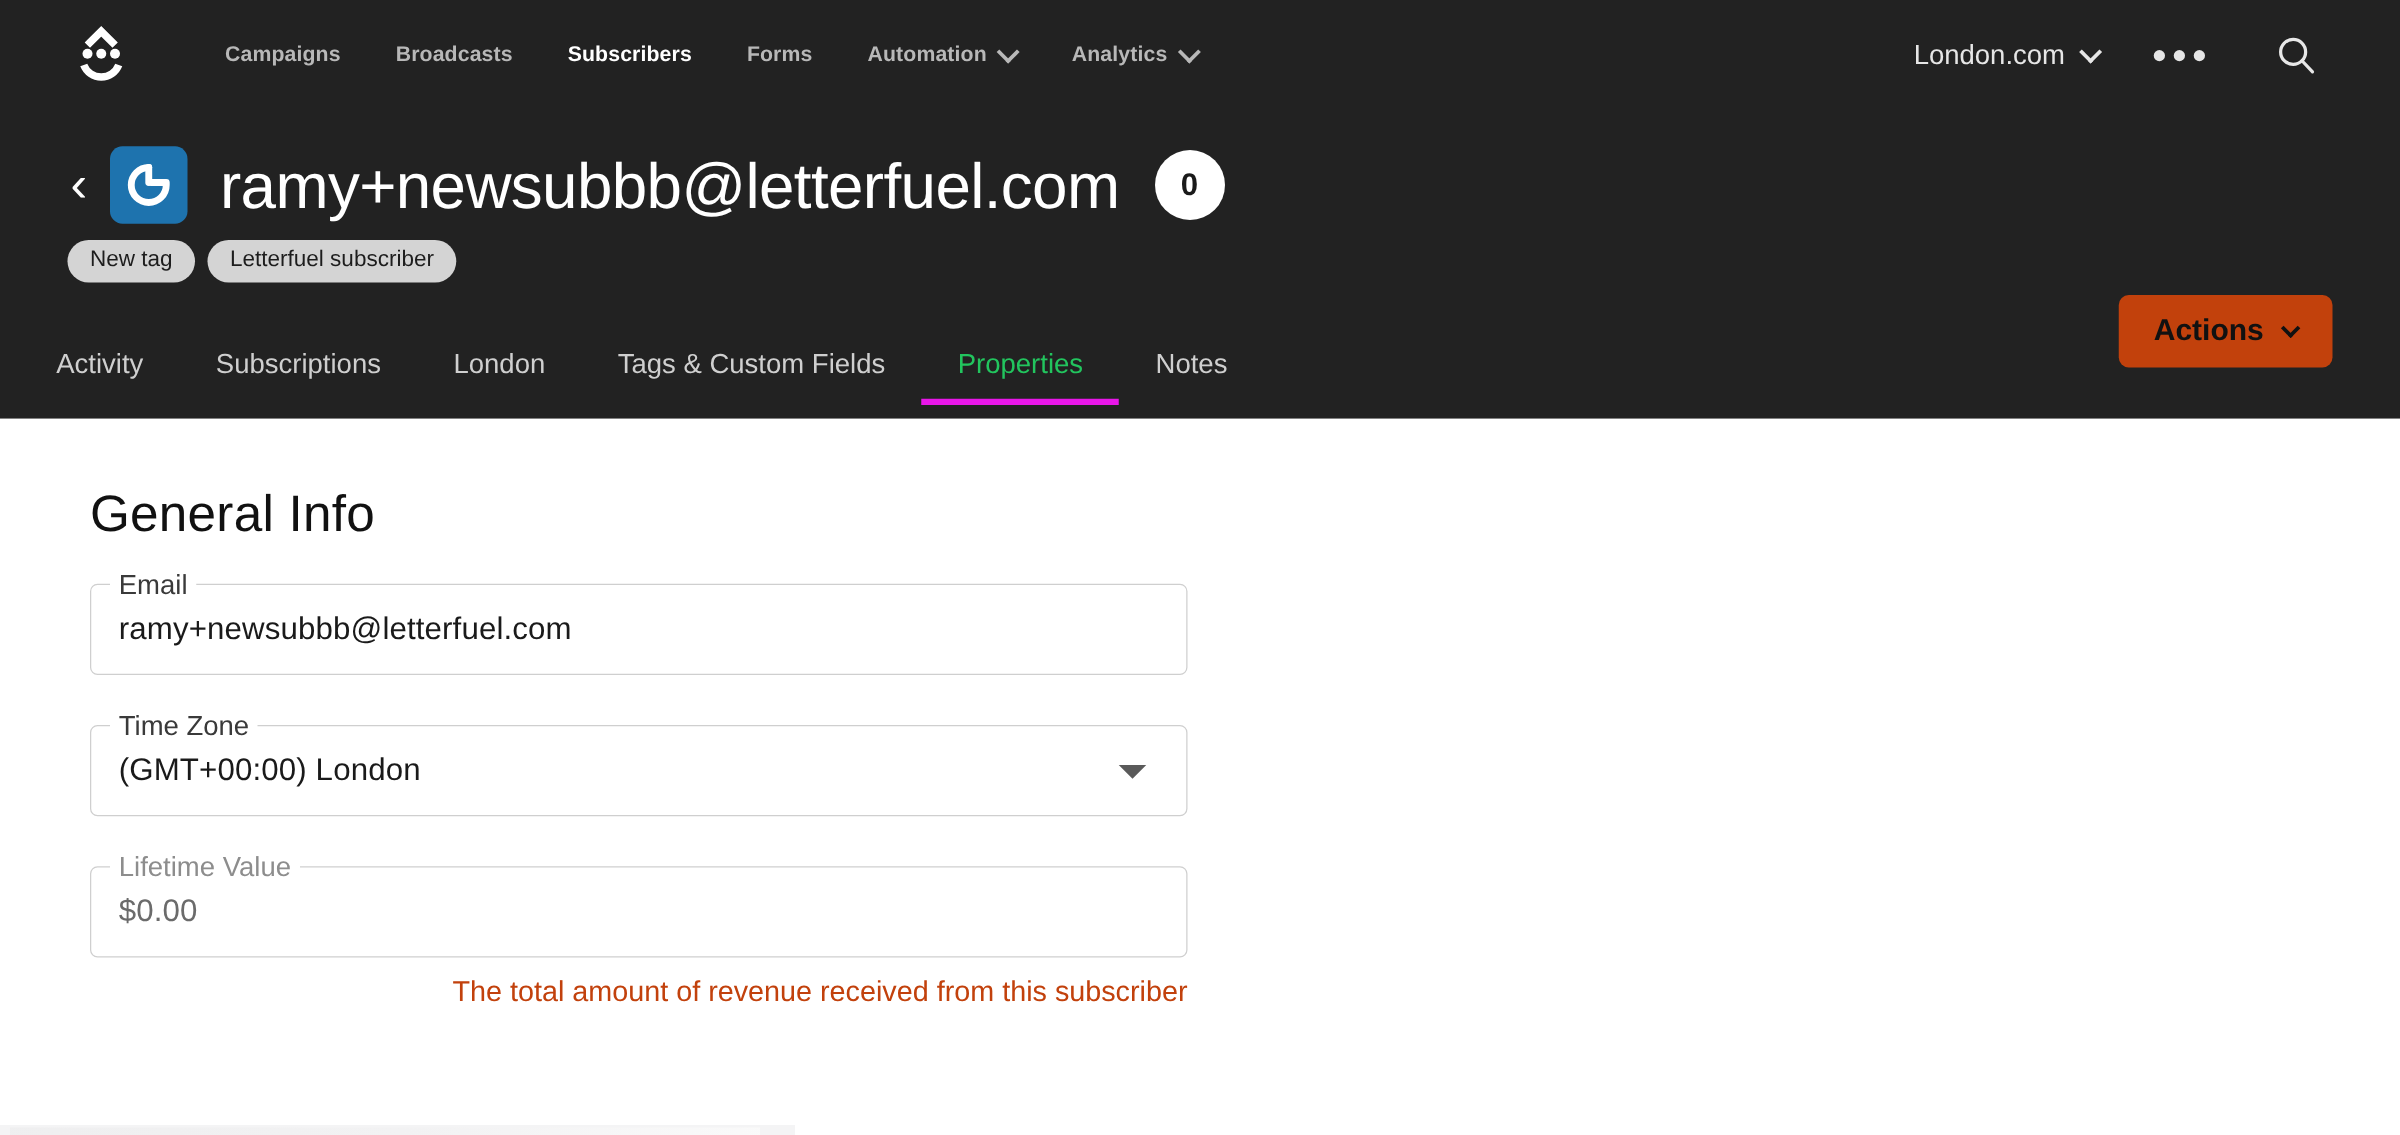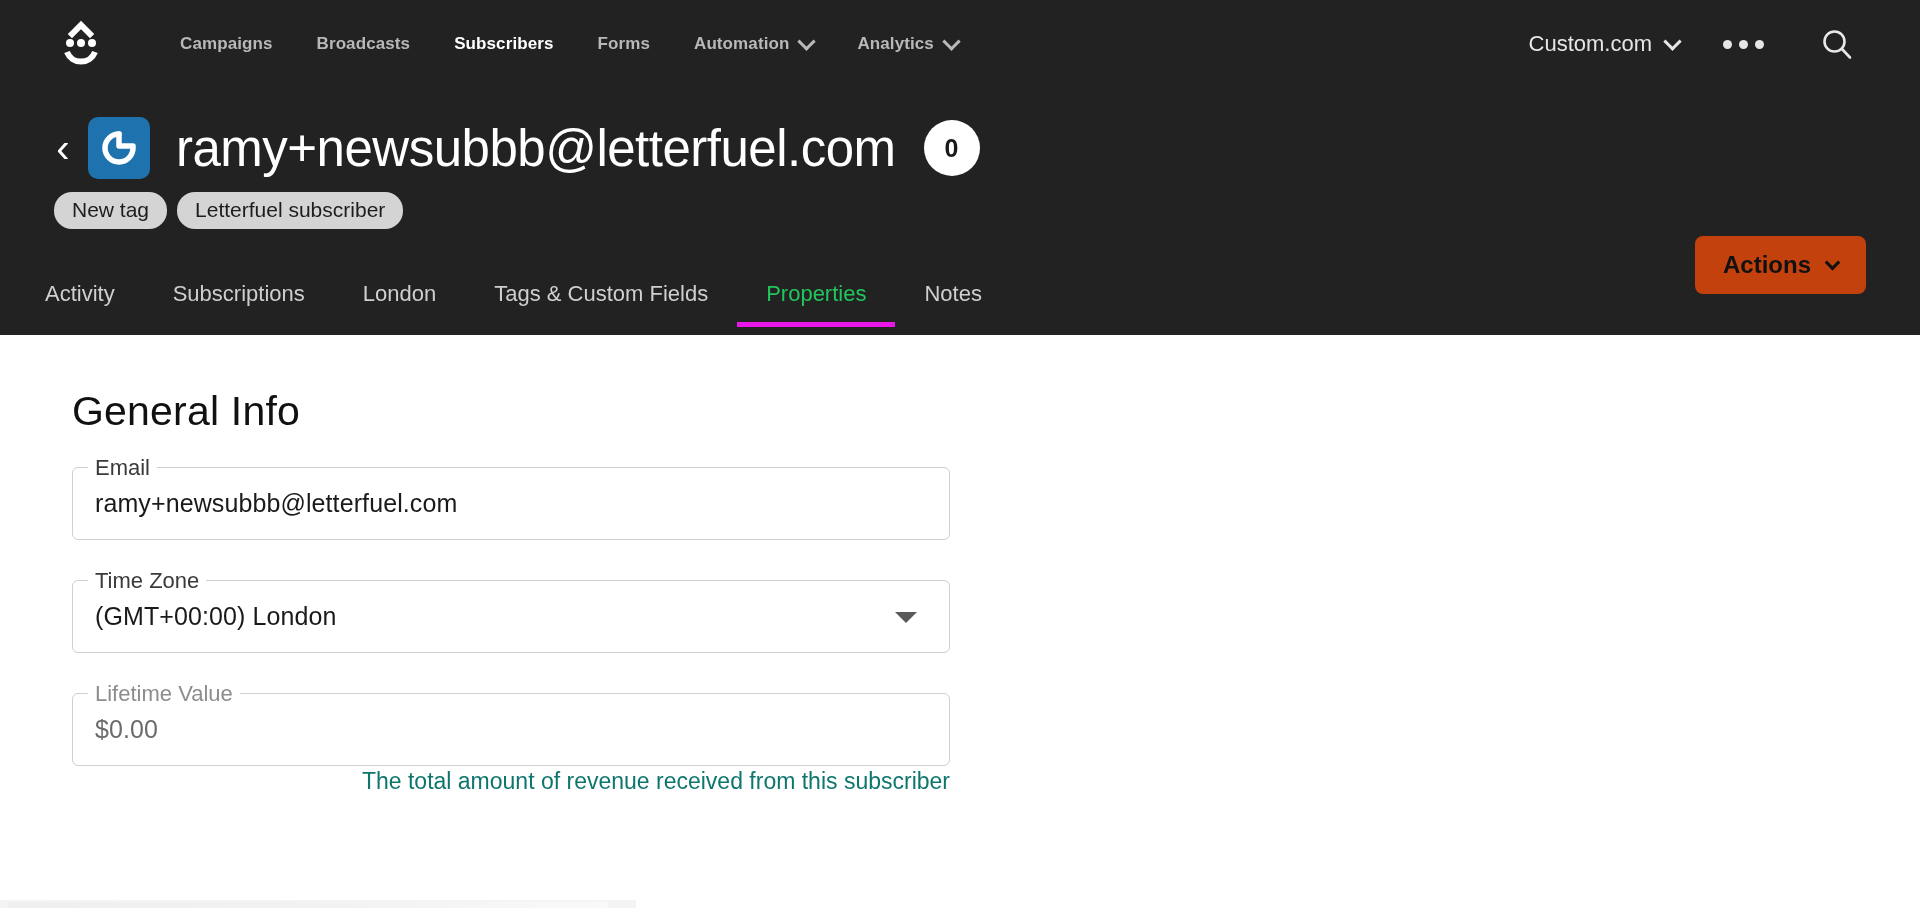--- a/index.html
+++ b/index.html
@@ -173,21 +173,21 @@
   .tag-row {
     display: flex;
     align-items: center;
     gap: 10px;
     margin-top: 2px;
   }
   .tag-pill {
     background: #d4d4d4;
     color: #1d1d1d;
     border-radius: 18px;
-    font-size: 21px;
+    font-size: 18px;
     font-weight: 400;
     padding: 6px 18px 8px;
     line-height: 1.1;
     cursor: pointer;
     white-space: nowrap;
   }
 
   
   .tabs {
     display: flex;
@@ -268,23 +268,23 @@
     position: absolute;
     right: 32px;
     top: 50%;
     margin-top: -5px;
     width: 0; height: 0;
     border-left: 11px solid transparent;
     border-right: 11px solid transparent;
     border-top: 11px solid #5a5a5a;
   }
   .helper-text {
-    margin-top: 2px;
+    margin-top: 14px;
     font-size: 23px;
-    color: #0f766e;
+    color: #c2410c;
     text-align: right;
     width: 878px;
   }
 
   
   .cut-strip {
     position: absolute;
     left: 0;
     bottom: 0;
     width: 636px;
@@ -334,21 +334,21 @@
         <span class="chev"></span>
       </div>
       <div class="nav-link">
         <span>Analytics</span>
         <span class="chev"></span>
       </div>
     </div>
 
     <div class="nav-right">
       <div class="account-switch">
-        <span>Custom.com</span>
+        <span>London.com</span>
         <span class="chev"></span>
       </div>
       <div class="dots-menu">
         <i></i>
         <i></i>
         <i></i>
       </div>
       <div class="search-btn">
         <svg width="34" height="34" viewBox="0 0 34 34" aria-hidden="true">
           <circle cx="14.5" cy="14.5" r="10" fill="none" stroke="#e8e8e8" stroke-width="2.6"></circle>

